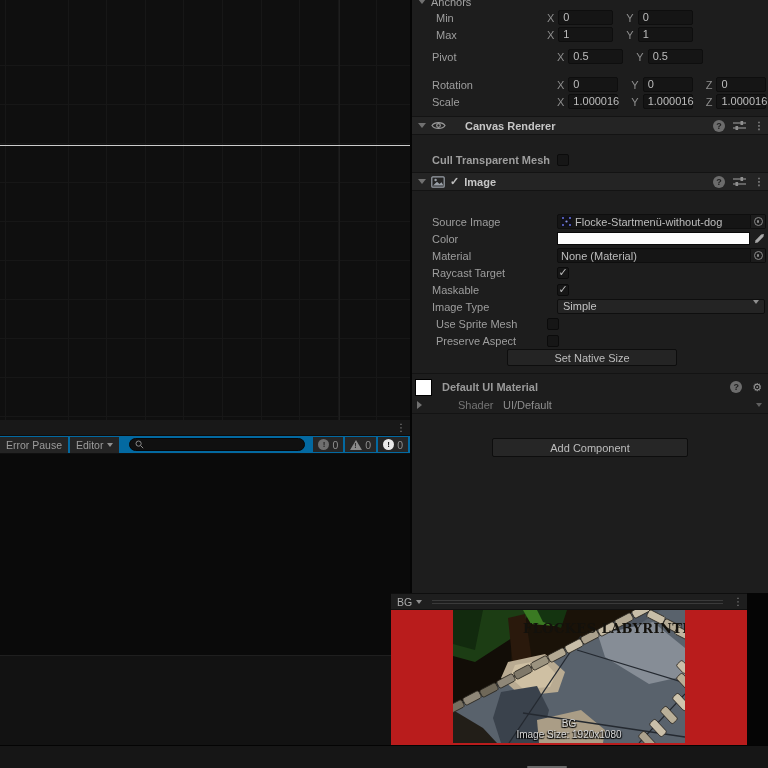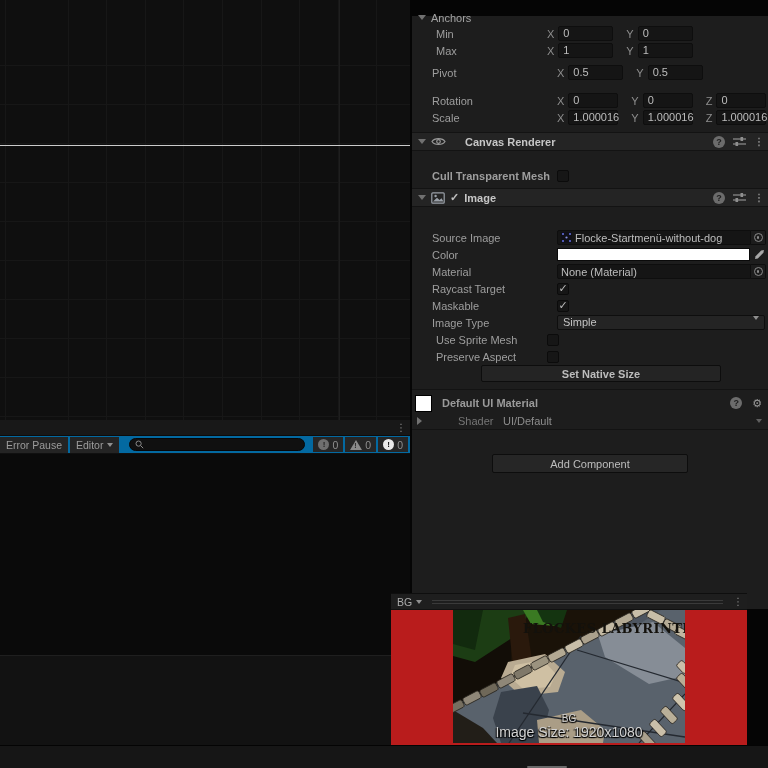--- a/index.html
+++ b/index.html
@@ -53,21 +53,21 @@
   .kebab { color:#8a8a8a; font-size:10px; letter-spacing:0; line-height:1; width:8px; text-align:center; }
   .foldout { width:0; height:0; border-left:4px solid transparent; border-right:4px solid transparent; border-top:5px solid #717171; flex:0 0 auto; }
   .foldout.closed { border-top:4px solid transparent; border-bottom:4px solid transparent; border-left:5px solid #717171; border-right:none; }
   .helpdot { width:12px; height:12px; border-radius:50%; background:#6c6c6c; color:#1d1d1d; font-size:9px; font-weight:bold; display:flex; align-items:center; justify-content:center; }
   .check { color:#bdbdbd; font-size:11px; line-height:1; }
   .cbox { width:12px; height:12px; background:#161616; border:1px solid #0b0b0b; border-radius:2px; display:flex; align-items:center; justify-content:center; }
   .picker { width:11px; height:11px; border-radius:50%; border:1.5px solid #8a8a8a; display:flex; align-items:center; justify-content:center; }
   .picker i { width:3px; height:3px; border-radius:50%; background:#8a8a8a; }
   .gear { color:#9a9a9a; font-size:11px; line-height:1; }
   
-  .inspector { position:absolute; left:412px; top:16px; width:356px; height:593px; background:#1d1d1d; font-size:11px; color:#9e9e9e; }
+  .inspector { position:absolute; left:412px; top:0; width:356px; height:593px; background:#1d1d1d; font-size:11px; color:#9e9e9e; }
   .row { display:flex; align-items:center; height:17px; padding-left:20px; }
   .row-label { width:125px; flex:0 0 auto; white-space:nowrap; overflow:hidden; }
   .row.indent { padding-left:24px; }
   .row.indent .row-label { width:111px; }
   .anchors-row { margin-top:-6px; height:15px; display:flex; align-items:center; gap:5px; padding-left:6px; color:#a3a3a3; }
   .vf { display:flex; align-items:center; margin-right:13px; }
   .ax { color:#8d8d8d; margin-right:4px; cursor:ew-resize; }
   .vbox { background:#151515; border:1px solid #0e0e0e; border-radius:2px; height:15px; line-height:13px; padding:0 4px; color:#bdbdbd; }
   .vbox.w2 { width:55px; }
   .vbox.w3 { width:50px; }
@@ -80,38 +80,38 @@
   .eye-icon svg, .imgcomp-icon svg { display:block; }
   .objfield { width:194px; height:15px; background:#151515; border:1px solid #0e0e0e; border-radius:2px 0 0 2px; display:flex; align-items:center; padding:0 3px; gap:3px; color:#bdbdbd; white-space:nowrap; overflow:hidden; }
   .objpick-slot { width:15px; height:15px; background:#1c1c1c; border:1px solid #0e0e0e; border-left:none; border-radius:0 2px 2px 0; display:flex; align-items:center; justify-content:center; }
   .objpick-slot .picker { width:9px; height:9px; border-width:1px; }
   .objpick-slot .picker i { width:2.5px; height:2.5px; }
   .colorbar { width:193px; height:13px; background:#ffffff; border:1px solid #0a0a0a; }
   .dropper { margin-left:4px; }
   .wdrop { width:208px; height:15px; background:#242424; border:1px solid #0e0e0e; border-radius:2px; display:flex; padding:0 5px; color:#c3c3c3; }
   .wdrop .dd { margin-left:auto; }
   .inspector-btn { height:17px; background:#242424; border:1px solid #0d0d0d; border-radius:2px; color:#bdbdbd; display:flex; align-items:center; justify-content:center; font-size:11px; }
-  .snsbtn { margin-left:69px; width:240px;font-weight:bold; }
+  .snsbtn { margin-left:95px; width:170px; }
   .mat-block { margin-top:7px; border-top:1px solid #131313; padding-top:3px; }
   .mat-head { display:flex; align-items:center; padding:0 6px 0 3px; gap:10px; height:20px; color:#9a9a9a; }
   .mat-swatch { width:17px; height:17px; background:#ffffff; border:1px solid #000; }
   .mat-title { font-weight:bold; }
   .shader-row { display:flex; align-items:center; height:16px; padding:0 6px 0 5px; color:#757575; gap:6px; margin-top:1px; border-bottom:1px solid #131313; padding-bottom:2px;}
   .shader-label { margin-left:30px; width:34px; }
   .shader-value { color:#8d8d8d; margin-left:5px; }
   .addcomp { margin:24px auto 0 auto; width:196px; height:19px; background:#262626; border:1px solid #0d0d0d; }
   
   .preview-pane { position:absolute; left:391px; top:593px; width:356px; height:152px; background:#b91c1c; }
   .preview-header { height:17px; background:#1e1e1e; border-top:1px solid #0e0e0e; border-bottom:1px solid #111; display:flex; align-items:center; padding:0 6px; gap:6px; color:#ababab; font-size:10.5px; }
   .drag-handle { flex:1; height:4px; border-top:1px solid #3a3a3a; border-bottom:1px solid #3a3a3a; margin:0 4px; }
   .preview-body { position:relative; height:134px; display:flex; justify-content:center; }
   .preview-img { position:relative; width:232px; height:133px; overflow:hidden; }
   .preview-overlays { position:absolute; left:0; right:0; bottom:3px; text-align:center; color:#d2d2d2; text-shadow:1px 1px 1px #000, -1px 1px 1px #000; pointer-events:none; }
   .ov-name { font-size:10px; }
-  .ov-size { font-size:14px; }
+  .ov-size { font-size:10px; }
   
   .status-bar { position:absolute; left:0; top:745px; width:768px; height:23px; background:#161616; border-top:1px solid #040404; }
   .grip { position:absolute; left:527px; top:20px; width:40px; height:2px; background:#6a6a6a; border-radius:1px; }
 </style>
 </head>
 <body>
 
 <div class="app">
 
   <div class="scene-view"></div>

